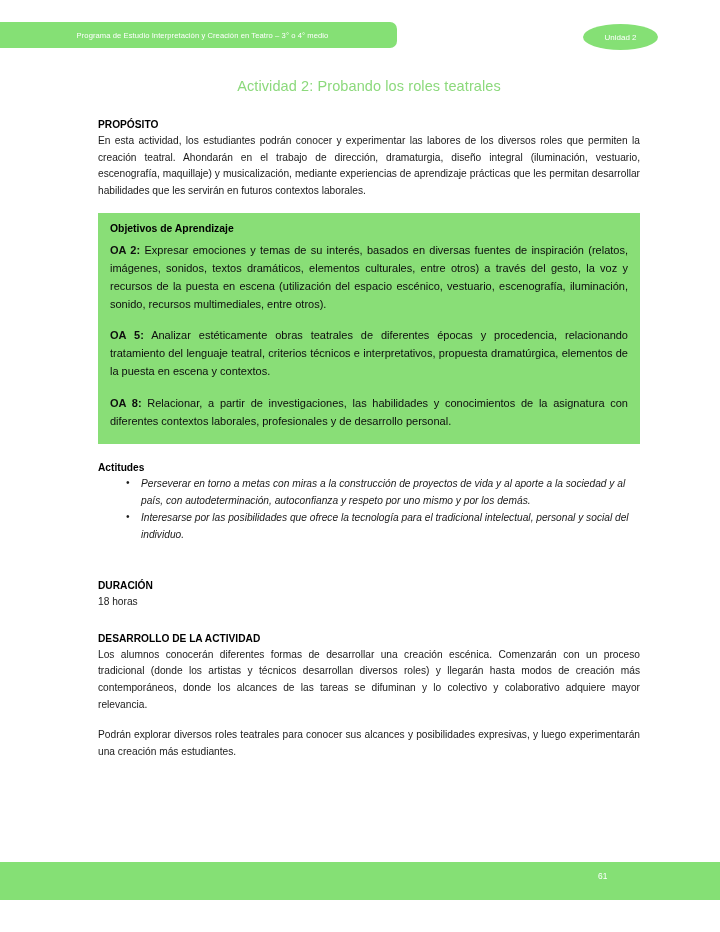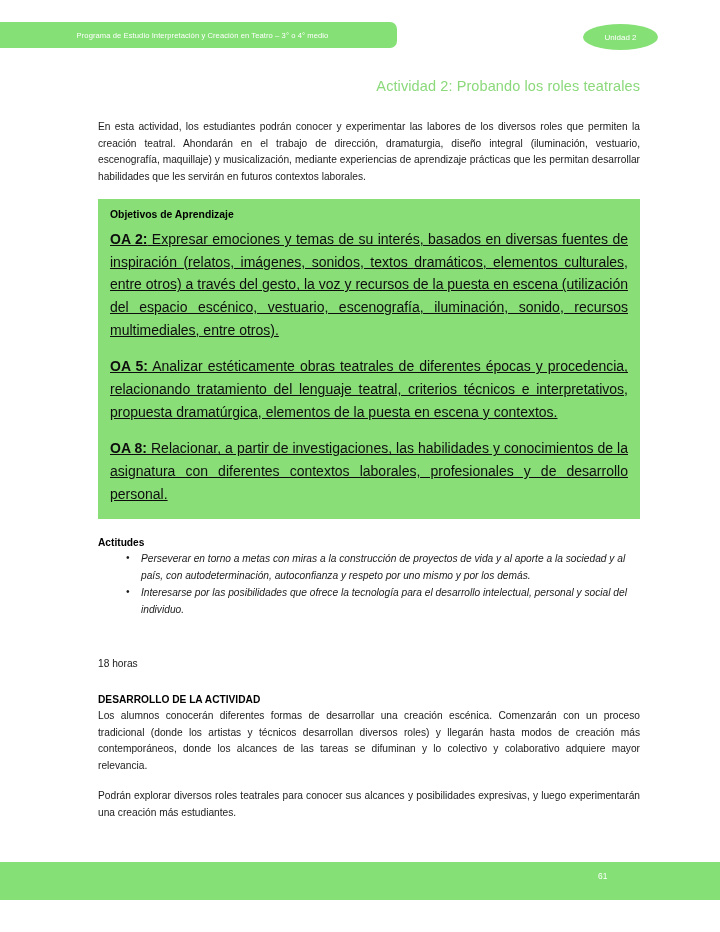--- a/index.html
+++ b/index.html
@@ -67,21 +67,21 @@
 
   
   .content {
     position: absolute;
     left: 98px;
     top: 78px;
     width: 542px;
   }
 
   .activity-title {
-    text-align: right;
+    text-align: center;
     color: #8cd97c;
     font-size: 14.5px;
     font-weight: normal;
     margin-bottom: 25px;
     letter-spacing: 0.1px;
   }
 
   .section-heading {
     font-size: 10.2px;
     font-weight: bold;
@@ -106,26 +106,25 @@
   }
 
   .oa-box-title {
     font-size: 10.4px;
     font-weight: bold;
     color: #000000;
     margin-bottom: 8px;
   }
 
   .oa-item {
-    font-size: 14px;
+    font-size: 11px;
     line-height: 1.62;
     text-align: justify;
     color: #0d0d0d;
     margin-bottom: 14px;
-    text-decoration: underline;
   }
   .oa-item:last-child { margin-bottom: 0; }
 
   .oa-code { font-weight: bold; }
 
   
   .attitudes-wrap { margin-top: 18px; }
 
   .bullet-list {
     list-style: none;
@@ -188,20 +187,21 @@
   <div class="unit-badge">
     <span class="unit-badge-text">Unidad 2</span>
   </div>
 </div>
 
 <div class="content">
 
   <h1 class="activity-title">Actividad 2: Probando los roles teatrales</h1>
 
   <div>
+    <div class="section-heading">PROPÓSITO</div>
     <p class="body-text">En esta actividad, los estudiantes podrán conocer y experimentar las labores de los diversos roles que permiten la creación teatral. Ahondarán en el trabajo de dirección, dramaturgia, diseño integral (iluminación, vestuario, escenografía, maquillaje) y musicalización, mediante experiencias de aprendizaje prácticas que les permitan desarrollar habilidades que les servirán en futuros contextos laborales.</p>
   </div>
 
   <div class="block-gap"></div>
 
   <div class="oa-box">
     <div class="oa-box-title">Objetivos de Aprendizaje</div>
 
     <p class="oa-item">
       <span class="oa-code">OA 2:</span><span> Expresar emociones y temas de su interés, basados en diversas fuentes de inspiración (relatos, imágenes, sonidos, textos dramáticos, elementos culturales, entre otros) a través del gesto, la voz y recursos de la puesta en escena (utilización del espacio escénico, vestuario, escenografía, iluminación, sonido, recursos multimediales, entre otros).</span>
@@ -213,27 +213,28 @@
 
     <p class="oa-item">
       <span class="oa-code">OA 8:</span><span> Relacionar, a partir de investigaciones, las habilidades y conocimientos de la asignatura con diferentes contextos laborales, profesionales y de desarrollo personal.</span>
     </p>
   </div>
 
   <div class="attitudes-wrap">
     <div class="section-heading">Actitudes</div>
     <ul class="bullet-list">
       <li>Perseverar en torno a metas con miras a la construcción de proyectos de vida y al aporte a la sociedad y al país, con autodeterminación, autoconfianza y respeto por uno mismo y por los demás.</li>
-      <li>Interesarse por las posibilidades que ofrece la tecnología para el desarrollo intelectual, personal y social del individuo.</li>
+      <li>Interesarse por las posibilidades que ofrece la tecnología para el tradicional intelectual, personal y social del individuo.</li>
     </ul>
   </div>
 
   <div style="height:36px"></div>
 
   <div>
+    <div class="section-heading">DURACIÓN</div>
     <p class="body-text">18 horas</p>
   </div>
 
   <div style="height:22px"></div>
 
   <div>
     <div class="section-heading">DESARROLLO DE LA ACTIVIDAD</div>
     <p class="body-text">Los alumnos conocerán diferentes formas de desarrollar una creación escénica. Comenzarán con un proceso tradicional (donde los artistas y técnicos desarrollan diversos roles) y llegarán hasta modos de creación más contemporáneos, donde los alcances de las tareas se difuminan y lo colectivo y colaborativo adquiere mayor relevancia.</p>
     <div style="height:14px"></div>
     <p class="body-text">Podrán explorar diversos roles teatrales para conocer sus alcances y posibilidades expresivas, y luego experimentarán una creación más estudiantes.</p>

